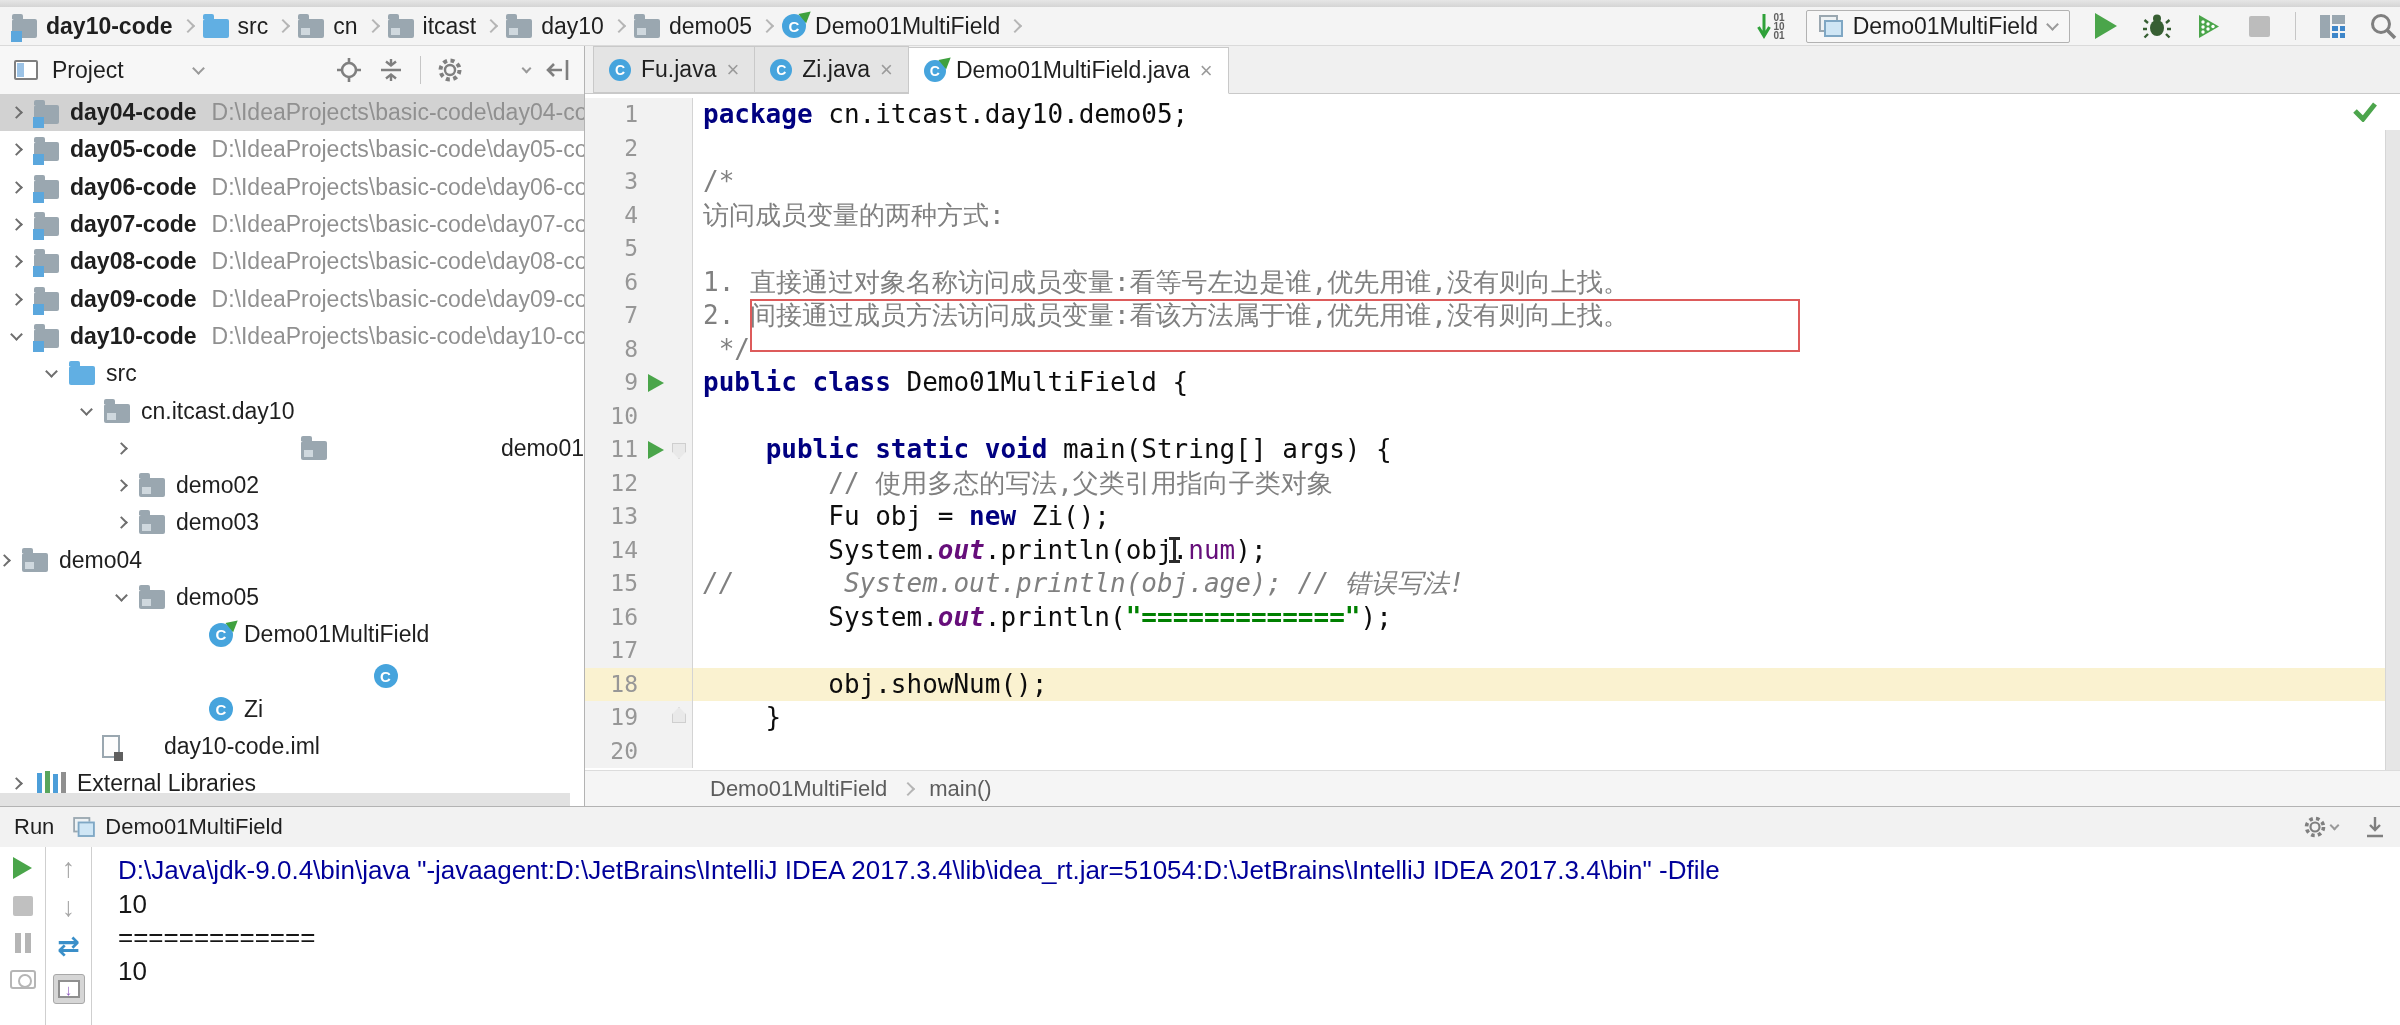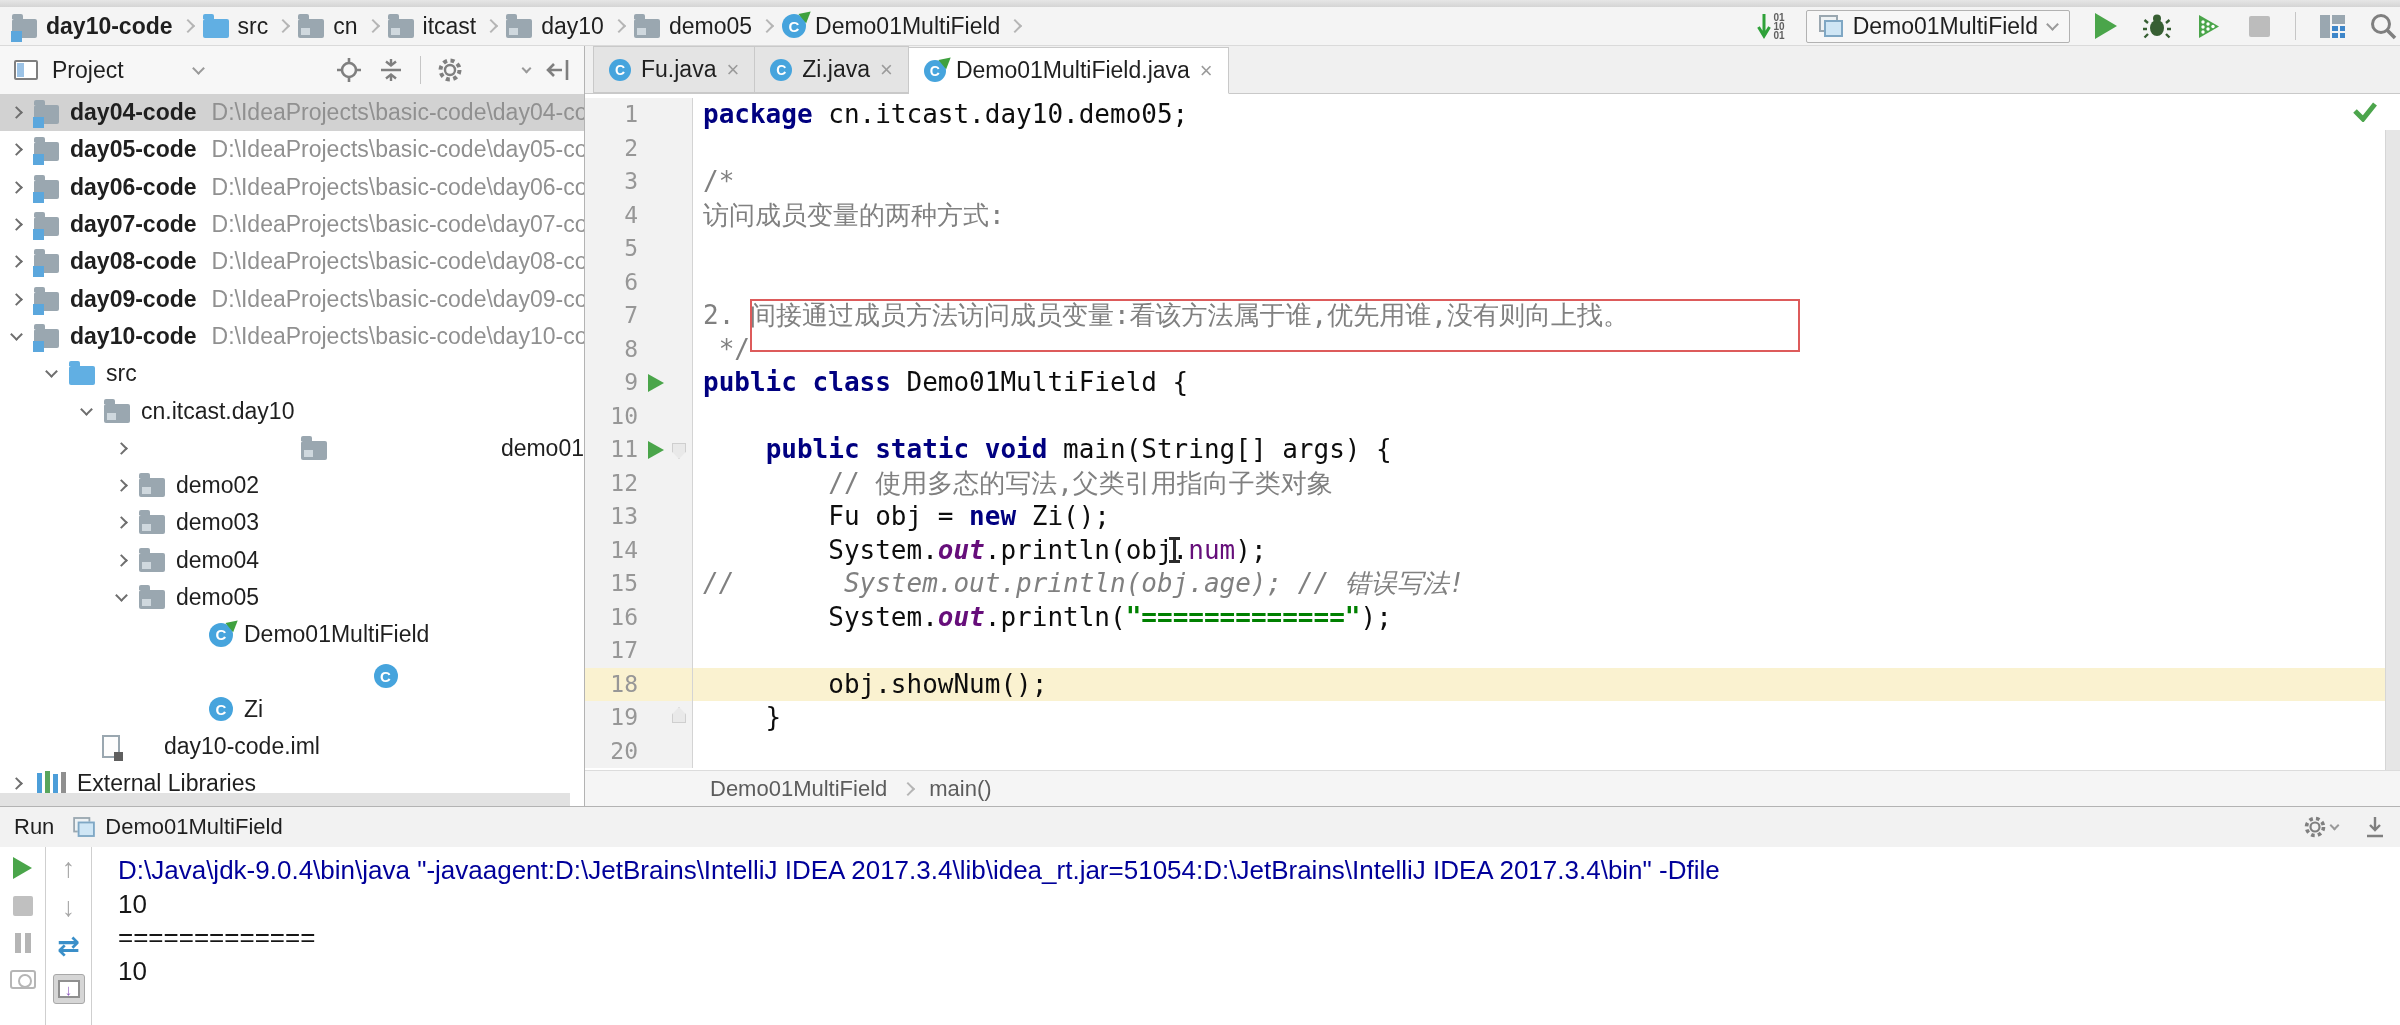--- a/index.html
+++ b/index.html
@@ -356,21 +356,21 @@
         <div class="trow" style="padding-left: 117px;">
           <span class="chev r"></span>
           <span class="i-f pkg"></span>
           <span class="lb">demo02</span>
         </div>
         <div class="trow" style="padding-left: 117px;">
           <span class="chev r"></span>
           <span class="i-f pkg"></span>
           <span class="lb">demo03</span>
         </div>
-        <div class="trow" style="padding-left: 117px;">
+        <div class="trow" style="">
           <span class="chev r"></span>
           <span class="i-f pkg"></span>
           <span class="lb">demo04</span>
         </div>
         <div class="trow" style="padding-left: 117px;">
           <span class="chev d"></span>
           <span class="i-f pkg"></span>
           <span class="lb">demo05</span>
         </div>
         <div class="trow" style="padding-left: 187px;">
@@ -424,21 +424,21 @@
           <span class="x">×</span>
         </div>
       </div>
     <div class="codearea">
       <div class="codelines" id="codelines">
           <div class="crow"><div class="gut"><span class="ln">1</span><span class="gslot"></span></div><span class="ct"><span class="tk-kw">package </span><span class="tk-txt">cn.itcast.day10.demo05;</span></span></div>
           <div class="crow"><div class="gut"><span class="ln">2</span><span class="gslot"></span></div><span class="ct"></span></div>
           <div class="crow"><div class="gut"><span class="ln">3</span><span class="gslot"></span></div><span class="ct"><span class="tk-cmt">/*</span></span></div>
           <div class="crow"><div class="gut"><span class="ln">4</span><span class="gslot"></span></div><span class="ct"><span class="tk-cmt">访问成员变量的两种方式:</span></span></div>
           <div class="crow"><div class="gut"><span class="ln">5</span><span class="gslot"></span></div><span class="ct"></span></div>
-          <div class="crow"><div class="gut"><span class="ln">6</span><span class="gslot"></span></div></div>
+          <div class="crow"><div class="gut"><span class="ln">6</span><span class="gslot"></span></div><span class="ct"><span class="tk-cmt">1. 直接通过对象名称访问成员变量:看等号左边是谁,优先用谁,没有则向上找。</span></span></div>
           <div class="crow"><div class="gut"><span class="ln">7</span><span class="gslot"></span></div><span class="ct"><span class="tk-cmt">2. 间接通过成员方法访问成员变量:看该方法属于谁,优先用谁,没有则向上找。</span></span></div>
           <div class="crow"><div class="gut"><span class="ln">8</span><span class="gslot"></span></div><span class="ct"><span class="tk-cmt"> */</span></span></div>
           <div class="crow"><div class="gut"><span class="ln">9</span><span class="gslot"><span class="g-run"></span></span></div><span class="ct"><span class="tk-kw">public class </span><span class="tk-txt">Demo01MultiField {</span></span></div>
           <div class="crow"><div class="gut"><span class="ln">10</span><span class="gslot"></span></div><span class="ct"></span></div>
           <div class="crow"><div class="gut"><span class="ln">11</span><span class="gslot"><span class="g-run"></span><span class="g-fold"></span></span></div><span class="ct"><span class="tk-txt">    </span><span class="tk-kw">public static void </span><span class="tk-txt">main(String[] args) {</span></span></div>
           <div class="crow"><div class="gut"><span class="ln">12</span><span class="gslot"></span></div><span class="ct"><span class="tk-txt">        </span><span class="tk-cmt">// 使用多态的写法,父类引用指向子类对象</span></span></div>
           <div class="crow"><div class="gut"><span class="ln">13</span><span class="gslot"></span></div><span class="ct"><span class="tk-txt">        Fu obj = </span><span class="tk-kw">new </span><span class="tk-txt">Zi();</span></span></div>
           <div class="crow"><div class="gut"><span class="ln">14</span><span class="gslot"></span></div><span class="ct"><span class="tk-txt">        System.</span><span class="tk-out">out</span><span class="tk-txt">.println(obj.</span><span class="tk-fld">num</span><span class="tk-txt">);</span></span></div>
           <div class="crow"><div class="gut"><span class="ln">15</span><span class="gslot"></span></div><span class="ct"><span class="tk-cmti">//       System.out.println(obj.age); // 错误写法!</span></span></div>
           <div class="crow"><div class="gut"><span class="ln">16</span><span class="gslot"></span></div><span class="ct"><span class="tk-txt">        System.</span><span class="tk-out">out</span><span class="tk-txt">.println(</span><span class="tk-str">"============="</span><span class="tk-txt">);</span></span></div>

